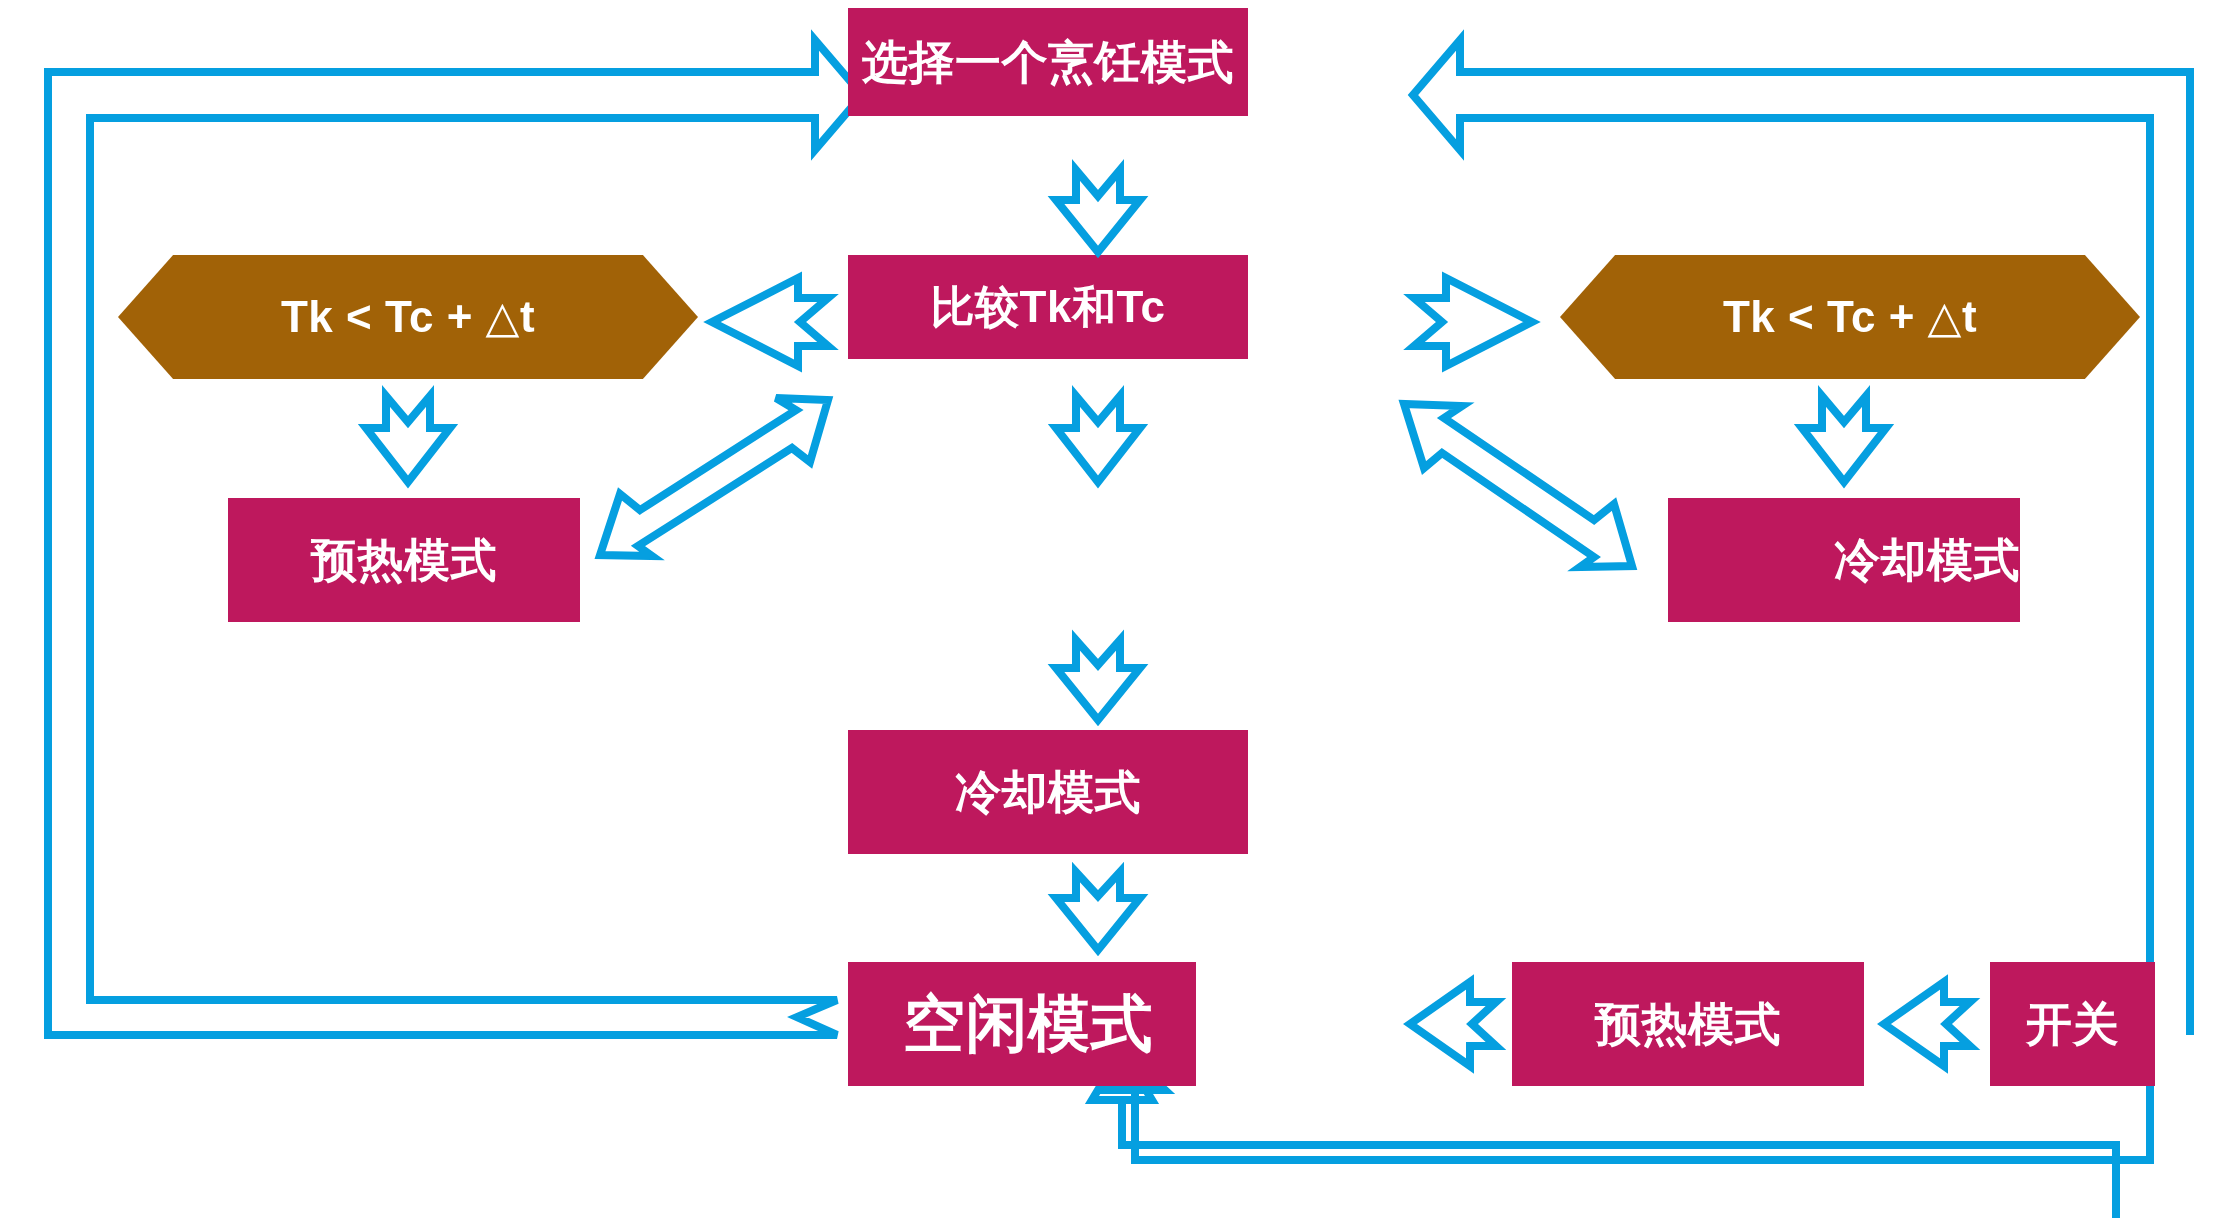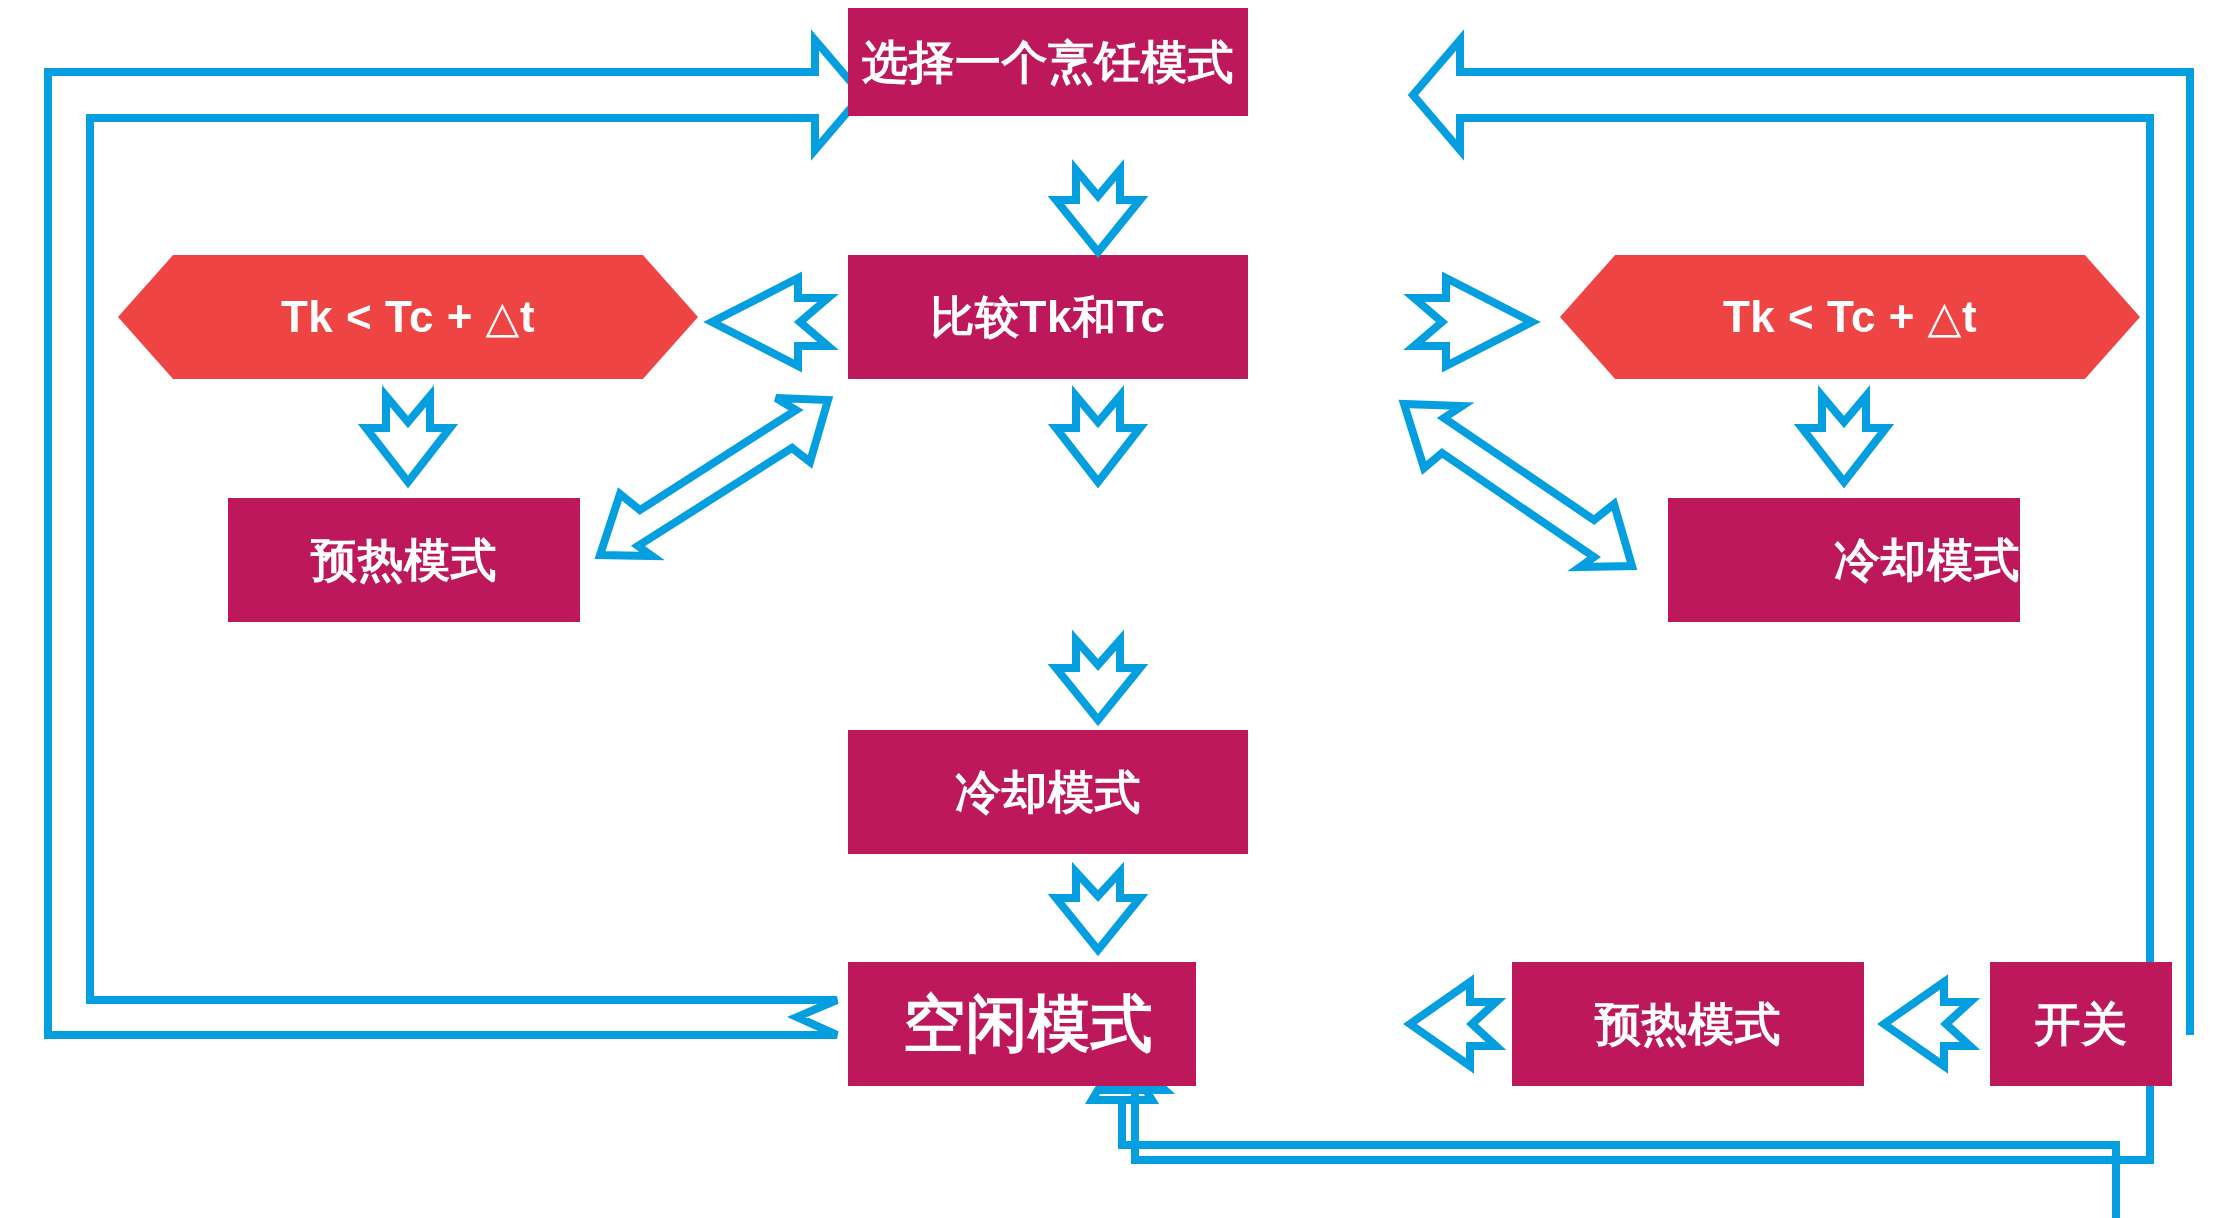--- a/index.html
+++ b/index.html
@@ -24,21 +24,21 @@
     font-weight: bold;
     text-align: center;
     line-height: 1.05;
     white-space: nowrap;
     letter-spacing: 0.5px;
   }
   .rect {
     background: #be185d;
   }
   .hex {
-    background: #ef4444;
+    background: #a16207;
   }
   svg.overlay {
     position: absolute;
     left: 0;
     top: 0;
     width: 2238px;
     height: 1218px;
     pointer-events: none;
   }
 </style>
@@ -53,21 +53,21 @@
 
     <path fill="none" stroke="#059fe0" stroke-width="8" stroke-linejoin="miter" d="M 2190,1035 L 2190,72 L 1460,72 L 1460,40 L 1413,95 L 1460,150 L 1460,118 L 2150,118 L 2150,1160 L 1135,1160 L 1135,1090 L 1105,1090 L 1120,1048 L 1165,1090 L 1135,1090"></path>
 
     <path fill="none" stroke="#059fe0" stroke-width="8" stroke-linejoin="miter" d="M 2116,1228 L 2116,1145 L 1122,1145 L 1122,1100 L 1092,1100 L 1122,1050 L 1152,1100 L 1122,1100"></path>
   </svg>
 
   <div class="node rect" style="left:848px; top:8px; width:400px; height:108px; font-size:46px;">
     <span>选择一个烹饪模式</span>
   </div>
 
-  <div class="node rect" style="left:848px; top:255px; width:400px; height:124px; font-size:44px;">
+  <div class="node rect" style="left:848px; top:255px; width:400px; height:104px; font-size:44px;">
     <span>比较Tk和Tc</span>
   </div>
 
   <div class="node hex" style="left:118px; top:255px; width:580px; height:124px; font-size:44px;
               clip-path: polygon(0% 50%, 9.5% 0%, 90.5% 0%, 100% 50%, 90.5% 100%, 9.5% 100%);">
     <span>Tk &lt; Tc + △t</span>
   </div>
 
   <div class="node hex" style="left:1560px; top:255px; width:580px; height:124px; font-size:44px;
               clip-path: polygon(0% 50%, 9.5% 0%, 90.5% 0%, 100% 50%, 90.5% 100%, 9.5% 100%);">
@@ -88,21 +88,21 @@
   </div>
 
   <div class="node rect" style="left:848px; top:962px; width:336px; height:124px; font-size:62px;padding-left:12px;">
     <span>空闲模式</span>
   </div>
 
   <div class="node rect" style="left:1512px; top:962px; width:352px; height:124px; font-size:46px;">
     <span>预热模式</span>
   </div>
 
-  <div class="node rect" style="left:1990px; top:962px; width:182px; height:124px; font-size:46px;">
+  <div class="node rect" style="left:1990px; top:962px; width:165px; height:124px; font-size:46px;">
     <span>开关</span>
   </div>
 
   <svg class="overlay" viewBox="0 0 2238 1218">
 
     <g>
       <path fill="none" stroke="#059fe0" stroke-width="8" stroke-linejoin="miter" d="M 1076,170 L 1076,200 L 1056,200 L 1098,252 L 1140,200 L 1120,200 L 1120,170 L 1098,196 Z"></path>
     </g>
 
     <g>

